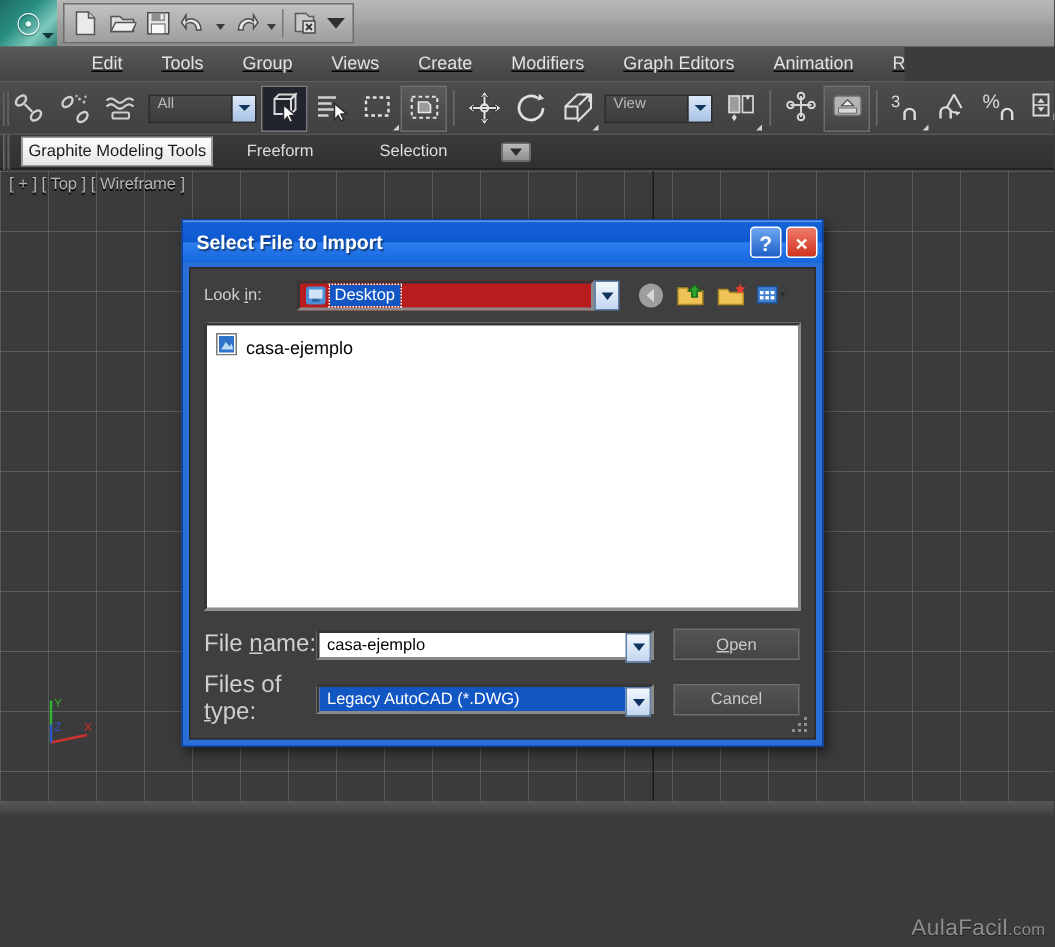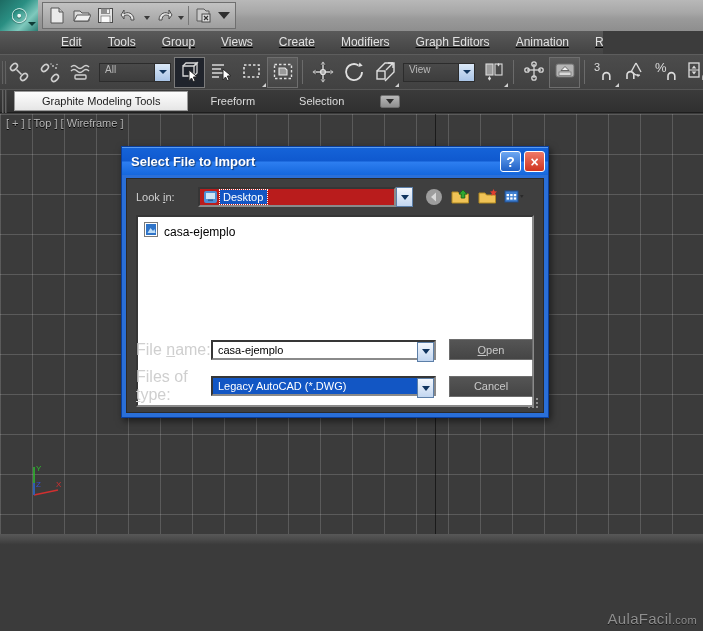--- a/index.html
+++ b/index.html
@@ -146,21 +146,21 @@
     background: linear-gradient(to bottom,#3b3b3b,#303030);
     display: flex; align-items: center;
     border-top: 1px solid #565656;
     border-bottom: 1px solid #1e1e1e;
   }
   .gtab-active {
     background: linear-gradient(to bottom,#fdfdfd,#e6e6e6);
     border: 1px solid #9a9a9a;
     color: #1b1b1b; font-size: 11px;
     height: 20px; line-height: 18px;
-    padding: 0 27px; margin-left: 4px;
+    padding: 0 4px; margin-left: 4px;
     text-align: center;
   }
   .gtab {
     color: #dcdcdc; font-size: 11px; padding: 0 22px; line-height: 24px;
   }
   .gdrop {
     width: 20px; height: 13px; margin-left: 14px;
     background: linear-gradient(to bottom,#b9b9b9,#8e8e8e);
     border: 1px solid #6e6e6e; border-radius: 2px;
     display: flex; align-items: center; justify-content: center;
@@ -204,21 +204,21 @@
   .watermark {
     position: absolute; right: 6px; bottom: 4px;
     font-size: 15px; color: #8e8e8e;
     text-shadow: 0 1px 0 #1a1a1a;
     letter-spacing: .3px;
   }
   .watermark .small { font-size: 11px; }
 
   
   .dlg {
-    position: absolute; left: 121px; top: 146px; width: 428px; height: 272px;
+    position: absolute; left: 121px; top: 146px; width: 428px; height: 352px;
     background: #2a6fd8;
     border: 1px solid #0a3f9e;
     box-shadow: 2px 3px 7px rgba(0,0,0,.55);
   }
   .dlg-title {
     height: 28px;
     background: linear-gradient(to bottom,#1563d8 0%, #0f59cf 48%, #2d7ef0 52%, #1567dd 100%);
     display: flex; align-items: center; padding-left: 9px;
     border-top: 1px solid #5a9bf0;
   }

